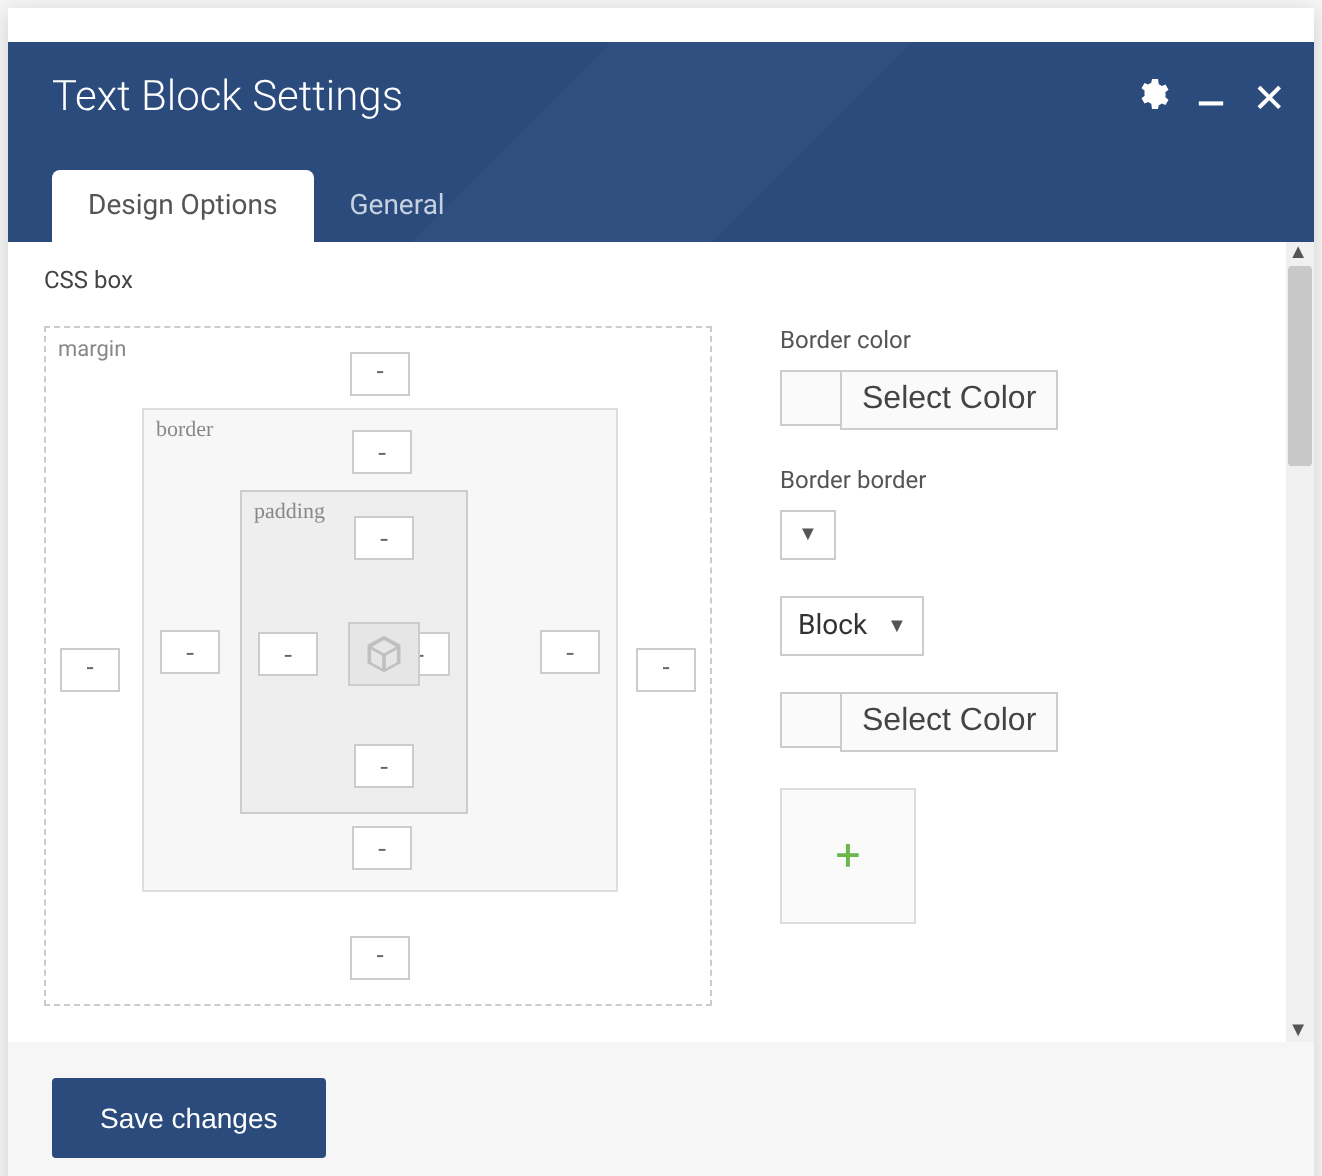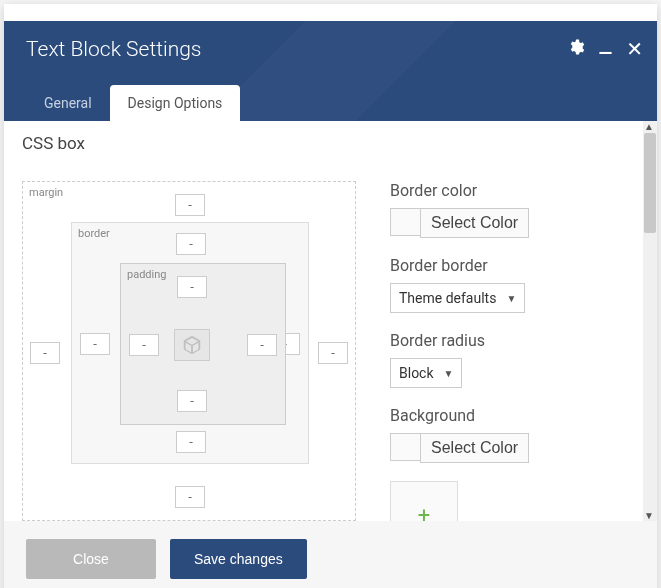--- a/index.html
+++ b/index.html
@@ -9,33 +9,33 @@
 .title { color: #fff; font-size: 21px; font-weight: 300; padding: 16px 0 0 22px; }
 .header-icons { position: absolute; top: 16px; right: 14px; display: flex; gap: 14px; align-items: center; }
 .header-icons span { color: #fff; cursor: pointer; font-size: 18px; }
 .tabs { position: absolute; bottom: 0; left: 22px; display: flex; }
 .tab { padding: 10px 18px; color: #c5d1e0; font-size: 14px; cursor: pointer; border-radius: 4px 4px 0 0; }
 .tab.active { background: #fff; color: #555; }
 .body { padding: 12px 18px 18px 18px; height: 400px; overflow-y: auto; position: relative; }
 .scrollbar-stub { position: absolute; right: 0; top: 0; width: 14px; height: 100%; background: #f0f0f0; }
 .scroll-thumb { position: absolute; right: 1px; top: 12px; width: 12px; height: 100px; background: #c8c8c8; border-radius: 2px; }
 .scroll-arrow { position: absolute; right: 3px; font-size: 10px; color: #555; }
-.section-label { color: #444; font-size: 17px; margin-bottom: 28px; }
+.section-label { color: #444; font-size: 12px; margin-bottom: 16px; }
 .content-row { display: flex; gap: 28px; }
 .boxmodel-col { flex: 0 0 340px; }
 .right-col { flex: 1; }
 .boxmodel { border: 1px dashed #ccc; position: relative; width: 334px; height: 340px; }
 .bm-label { position: absolute; top: 4px; left: 6px; font-size: 11px; color: #888; }
 .layer { position: absolute; }
-.layer.border-l { border: 1px solid #ddd; background: #f7f7f7; left: 48px; top: 40px; width: 238px; height: 242px; }
-.layer.padding-l { border: 1px solid #ccc; background: #eeeeee; left: 48px; top: 40px; width: 166px; height: 162px; }
+.layer.border-l { border: 1px solid #ddd; background: #f7f7f7; left: 48px; top: 40px; width: 238px; height: 242px; font-family: Liberation Serif, serif; }
+.layer.padding-l { border: 1px solid #ccc; background: #eeeeee; left: 48px; top: 40px; width: 114px; height: 162px; }
 .layer.center-l { border: 1px solid #ccc; background: #e6e6e6; left: 53px; top: 65px; width: 36px; height: 32px; display:flex; align-items:center; justify-content:center; color:#bbb; font-size:18px; }
 .spin { position: absolute; width: 30px; height: 22px; border: 1px solid #ccc; background: #fff; font-size: 13px; color: #666; text-align: center; line-height: 20px; }
 .right-group { margin-bottom: 18px; }
-.right-label { color: #555; font-size: 16px; margin-bottom: 8px; }
+.right-label { color: #555; font-size: 12px; margin-bottom: 8px; }
 .color-picker { display: flex; }
 .color-sw { width: 30px; height: 28px; border: 1px solid #ccc; border-right: none; background: #fafafa; }
 .color-btn { border: 1px solid #ccc; background: #fafafa; padding: 5px 10px; font-size: 16px; color: #444; cursor: pointer; }
 .select { border: 1px solid #ccc; padding: 6px 8px; font-size: 14px; color: #333; display: inline-flex; align-items: center; gap: 10px; cursor: pointer; background: #fff; }
 .select .caret { font-size: 10px; color: #555; }
 .add-box { width: 68px; height: 68px; border: 1px solid #ddd; background: #fafafa; display: flex; align-items: center; justify-content: center; color: #6bb74b; font-size: 22px; cursor: pointer; }
 .footer { background: #f6f6f6; padding: 18px 22px; display: flex; gap: 14px; }
 .btn { border: none; padding: 12px 24px; font-size: 14px; cursor: pointer; color: #fff; border-radius: 2px; }
 .btn-close { background: #b9b9b9; width: 130px; }
 .btn-save { background: #2a4b7c; }
@@ -50,22 +50,22 @@
     <div class="header-icons">
       <span>
         <svg width="18" height="18" viewBox="0 0 24 24" fill="#fff">
             <path d="M12 8a4 4 0 100 8 4 4 0 000-8zm9 4a7 7 0 00-.1-1.2l2.1-1.6-2-3.5-2.5 1a7 7 0 00-2-1.2L16 2h-4l-.5 2.5a7 7 0 00-2 1.2l-2.5-1-2 3.5 2.1 1.6A7 7 0 007 12a7 7 0 00.1 1.2L5 14.8l2 3.5 2.5-1a7 7 0 002 1.2L12 22h4l.5-2.5a7 7 0 002-1.2l2.5 1 2-3.5-2.1-1.6A7 7 0 0021 12z"></path>
           </svg>
       </span>
       <span style="font-weight:bold; position:relative; top:3px;">—</span>
       <span style="font-size:20px;">✕</span>
     </div>
     <div class="tabs">
+      <div class="tab active">Design Options</div>
       <div class="tab">General</div>
-      <div class="tab active">Design Options</div>
     </div>
   </div>
 
   <div class="body">
     <div class="section-label">CSS box</div>
     <div class="content-row">
 
       <div class="boxmodel-col">
         <div class="boxmodel">
           <div class="bm-label">margin</div>
@@ -102,48 +102,44 @@
         <div class="right-group">
           <div class="right-label">Border color</div>
           <div class="color-picker">
             <div class="color-sw"></div>
             <button class="color-btn">Select Color</button>
           </div>
         </div>
         <div class="right-group">
           <div class="right-label">Border border</div>
           <div class="select">
-            <span>Theme defaults</span>
             <span class="caret">▼</span>
           </div>
         </div>
         <div class="right-group">
-          <div class="right-label">Border radius</div>
           <div class="select">
             <span>Block</span>
             <span class="caret">▼</span>
           </div>
         </div>
         <div class="right-group">
-          <div class="right-label">Background</div>
           <div class="color-picker">
             <div class="color-sw"></div>
             <button class="color-btn">Select Color</button>
           </div>
         </div>
         <div class="add-box">
           <span>+</span>
         </div>
       </div>
     </div>
 
     <div class="scrollbar-stub">
       <span class="scroll-arrow" style="top:0;">▲</span>
       <div class="scroll-thumb"></div>
       <span class="scroll-arrow" style="bottom:0;">▼</span>
     </div>
   </div>
 
   <div class="footer">
-    <button class="btn btn-close">Close</button>
     <button class="btn btn-save">Save changes</button>
   </div>
 </div>
 
 </body></html>

